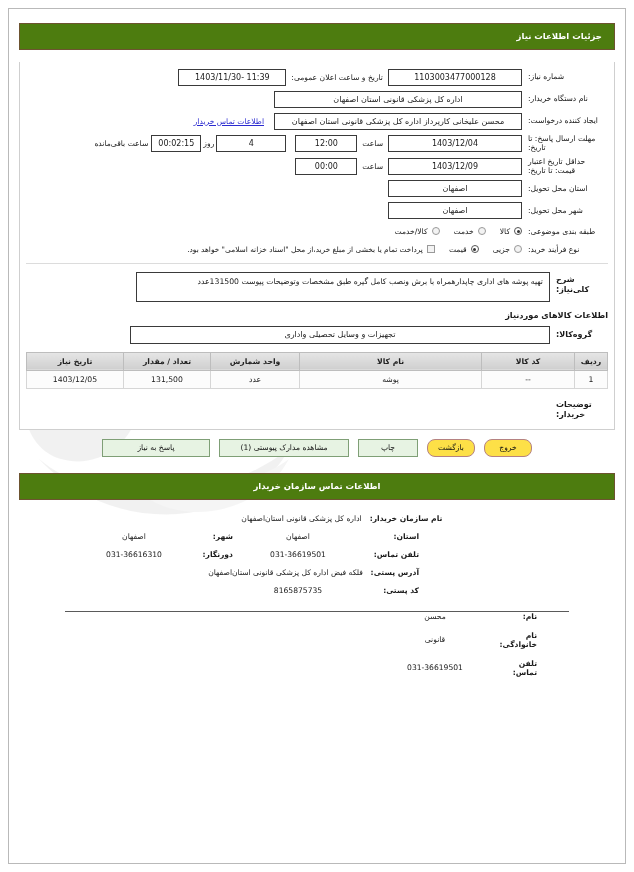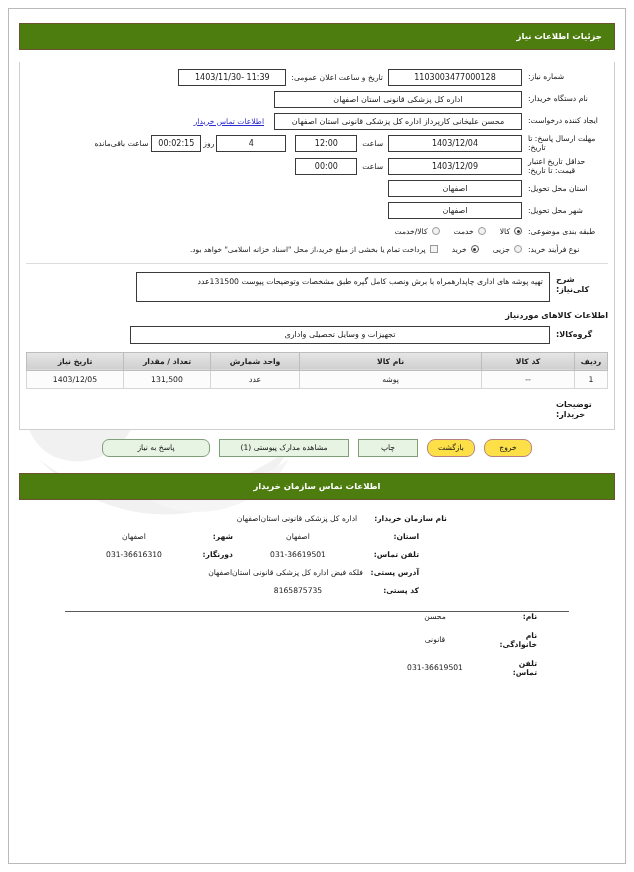--- a/index.html
+++ b/index.html
@@ -178,21 +178,21 @@
     font-size:7.6px;
     padding:3px 0 4px 0;
     text-align:center;
     box-sizing:border-box;
     cursor:pointer;
     color:#111;
     white-space:nowrap;
   }
   .btn.green{background:#e7f3e3;border-color:#7f9f76;}
   .btn.red{background:#fde047;border-color:#b58282;border-radius:8px;}
-  .b-answer{width:108px;border-radius:7px;}
+  .b-answer{width:108px;}
   .b-docs{width:130px;}
   .b-print{width:60px;}
   .b-back{width:48px;}
   .b-exit{width:48px;}
 
   
   .contact{margin:14px 10px 0 10px;}
   .crow{display:flex;align-items:center;margin-bottom:9px;font-size:7.6px;}
   .ck{font-weight:bold;width:74px;flex:0 0 74px;text-align:right;padding-right:26px;box-sizing:border-box;}
   .cv{width:150px;flex:0 0 150px;text-align:center;}
@@ -288,21 +288,21 @@
       </div>
 
       <div class="optrow">
         <div class="lbl">نوع فرأیند خرید:</div>
         <div class="opt">
           <span class="radio"></span>
           <span>جزیی</span>
         </div>
         <div class="opt">
           <span class="radio on"></span>
-          <span>خرید</span>
+          <span>قیمت</span>
         </div>
         <div class="opt">
           <span class="chk"></span>
           <span class="note">پرداخت تمام یا بخشی از مبلغ خرید،از محل "اسناد خزانه اسلامی" خواهد بود.</span>
         </div>
       </div>
 
       <div class="divider"></div>
 
       <div class="descrow">
@@ -353,21 +353,21 @@
       <div class="btn green b-answer">پاسخ به نیاز</div>
     </div>
 
     <div class="bar center" style="margin-top:16px">
       <span>اطلاعات تماس سازمان خریدار</span>
     </div>
 
     <div class="contact">
 
       <div class="crow single" style="justify-content:center;margin-top:14px">
-        <div class="ck" style="width:auto;flex:0 0 auto;padding-left:17px;padding-right:0">نام سازمان خریدار:</div>
+        <div class="ck" style="width:auto;flex:0 0 auto;padding-left:8px;padding-right:0">نام سازمان خریدار:</div>
         <div class="cv" style="width:170px;flex:0 0 170px;text-align:right">اداره کل پزشکی قانونی استان‌اصفهان</div>
       </div>
 
       <div class="crow" style="padding-right:196px">
         <div class="ck" style="width:56px;flex:0 0 56px;padding-right:0;text-align:right">استان:</div>
         <div class="cv" style="width:130px;flex:0 0 130px">اصفهان</div>
         <div class="ck2">شهر:</div>
         <div class="cv2">اصفهان</div>
       </div>
 

